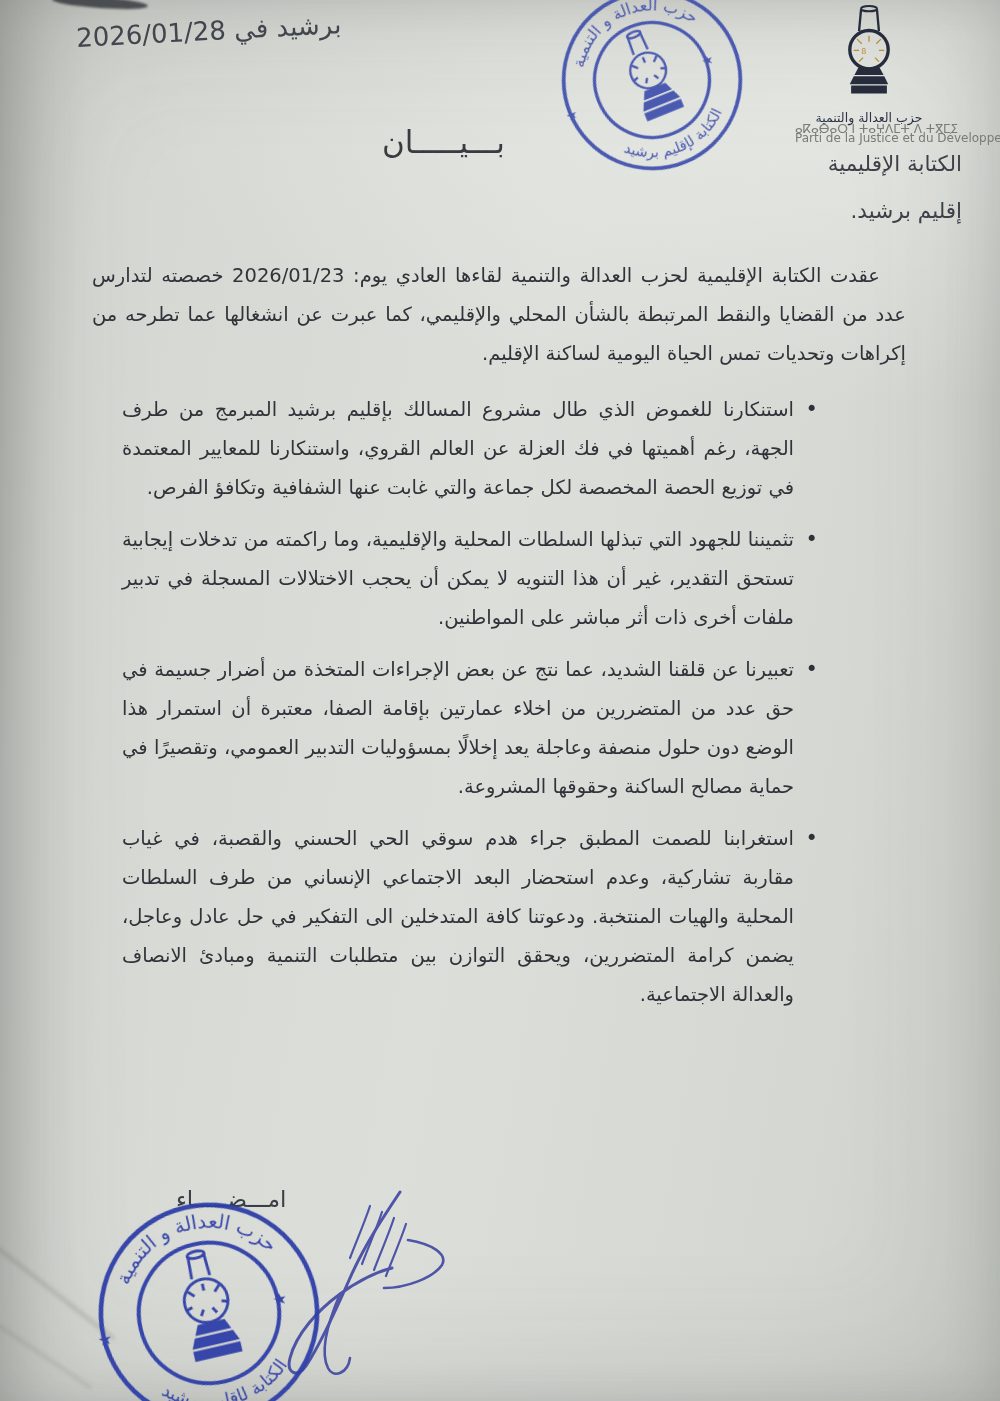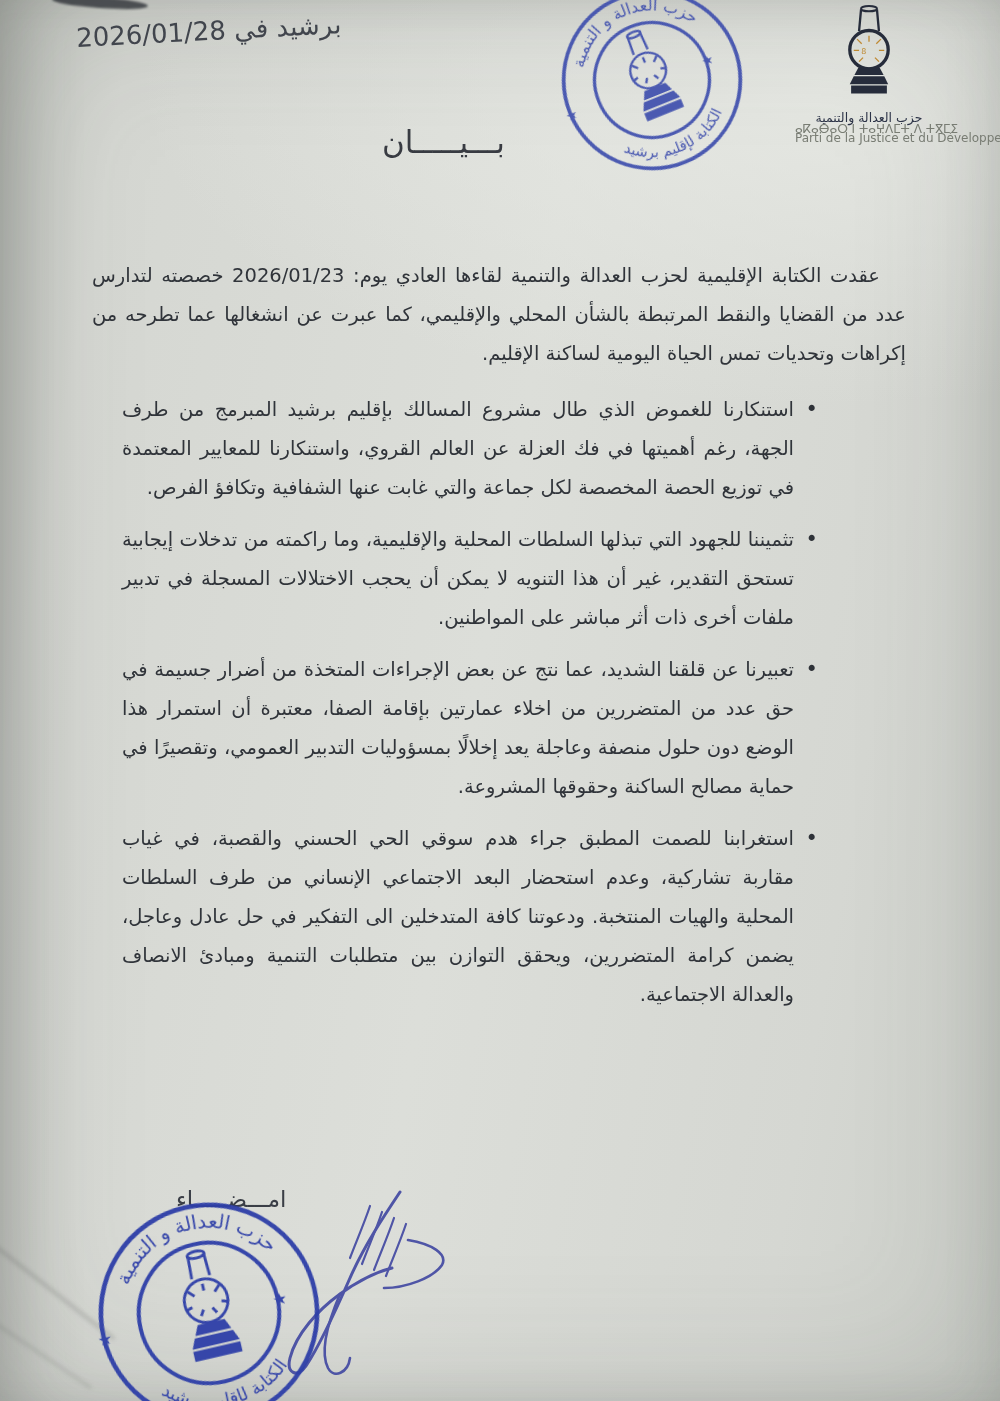--- a/index.html
+++ b/index.html
@@ -101,20 +101,24 @@
         <path d="M 44,99 h32 l6,11 h-44 z"></path>
         <path d="M 37,112 h46 l6,12 h-58 z"></path>
         <path d="M 33,126 h54 v12 h-54 z" rx="3"></path>
       </g>
     </svg>
     <div class="org-name">حزب العدالة والتنمية</div>
     <div class="org-sub">ⴰⴽⴰⴱⴰⵔ ⵏ ⵜⴰⵖⴷⵎⵜ ⴷ ⵜⴳⵎⵉ</div>
     <div class="org-sub">Parti de la Justice et du Développement</div>
   </div>
 
+  <div class="secretariat">
+    <div>الكتابة الإقليمية</div>
+    <div>إقليم برشيد.</div>
+  </div>
 
   <div class="title">بـــيـــــان</div>
 
   <div class="content">
     <p class="indent">عقدت الكتابة الإقليمية لحزب العدالة والتنمية لقاءها العادي يوم: 2026/01/23 خصصته لتدارس عدد من القضايا والنقط المرتبطة بالشأن المحلي والإقليمي، كما عبرت عن انشغالها عما تطرحه من إكراهات وتحديات تمس الحياة اليومية لساكنة الإقليم.</p>
     <ul class="bullets">
       <li>
         <span class="marker">•</span>
         <span>استنكارنا للغموض الذي طال مشروع المسالك بإقليم برشيد المبرمج من طرف الجهة، رغم أهميتها في فك العزلة عن العالم القروي، واستنكارنا للمعايير المعتمدة في توزيع الحصة المخصصة لكل جماعة والتي غابت عنها الشفافية وتكافؤ الفرص.</span>
       </li>

